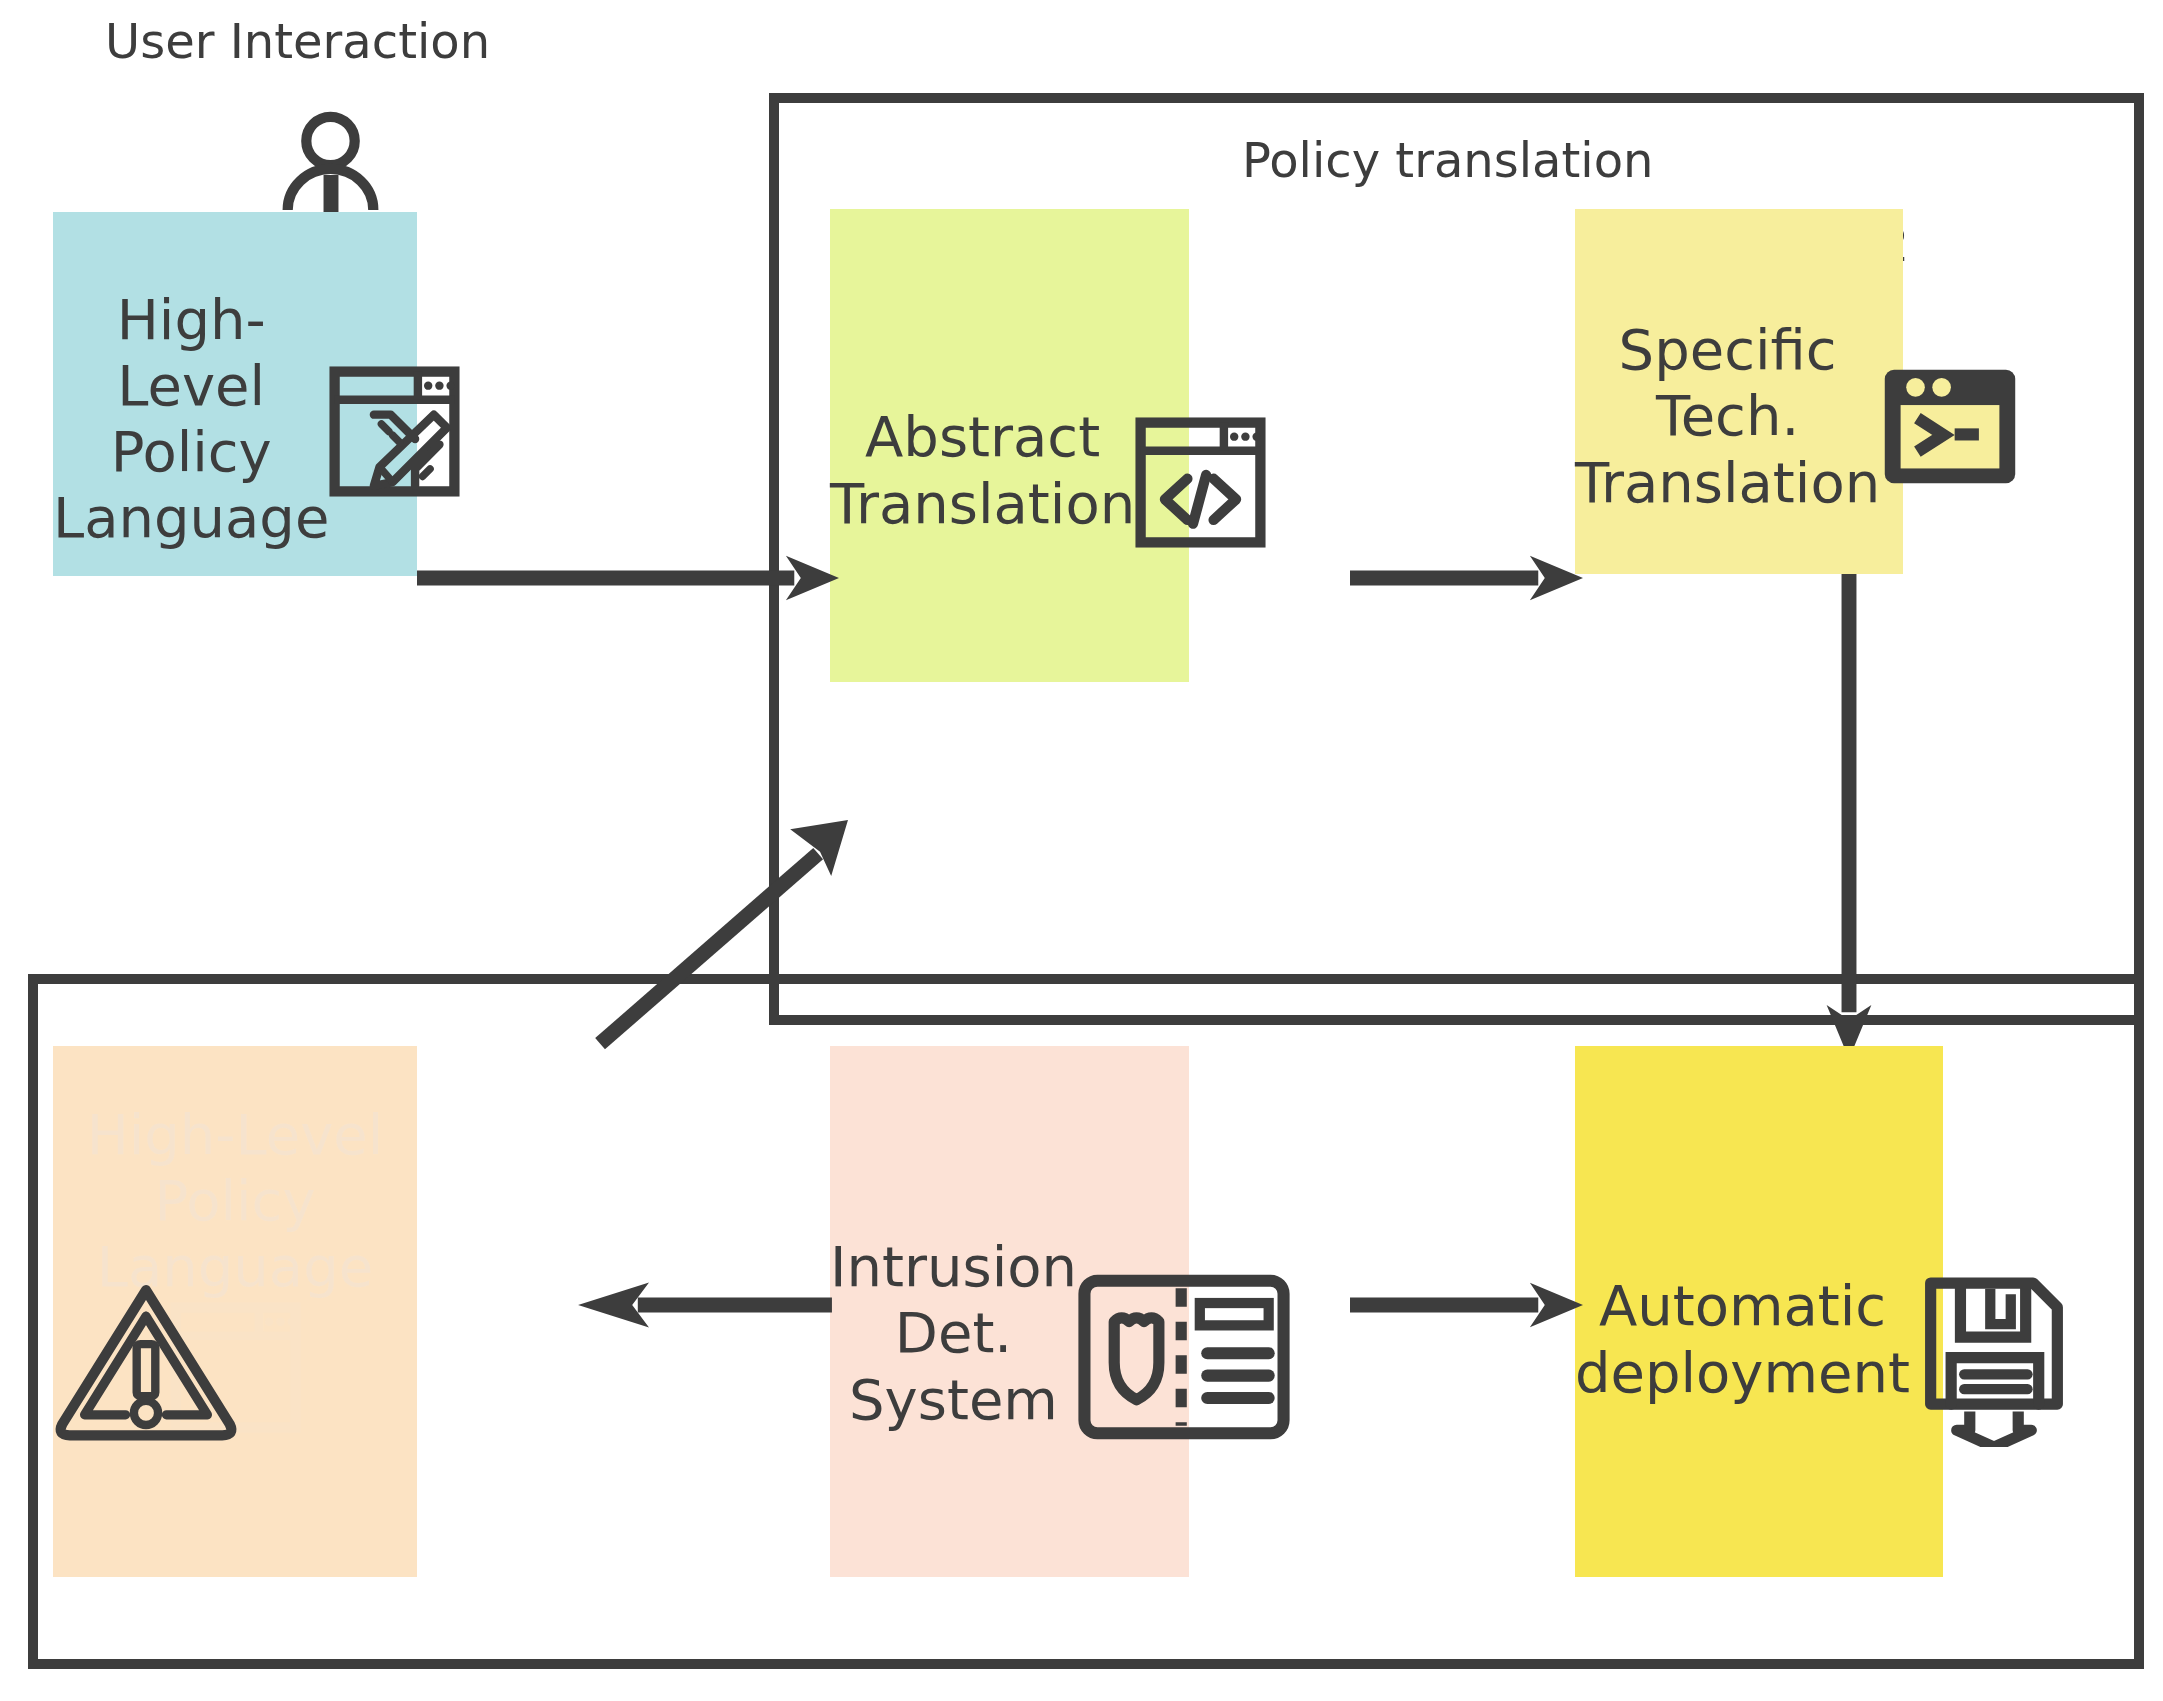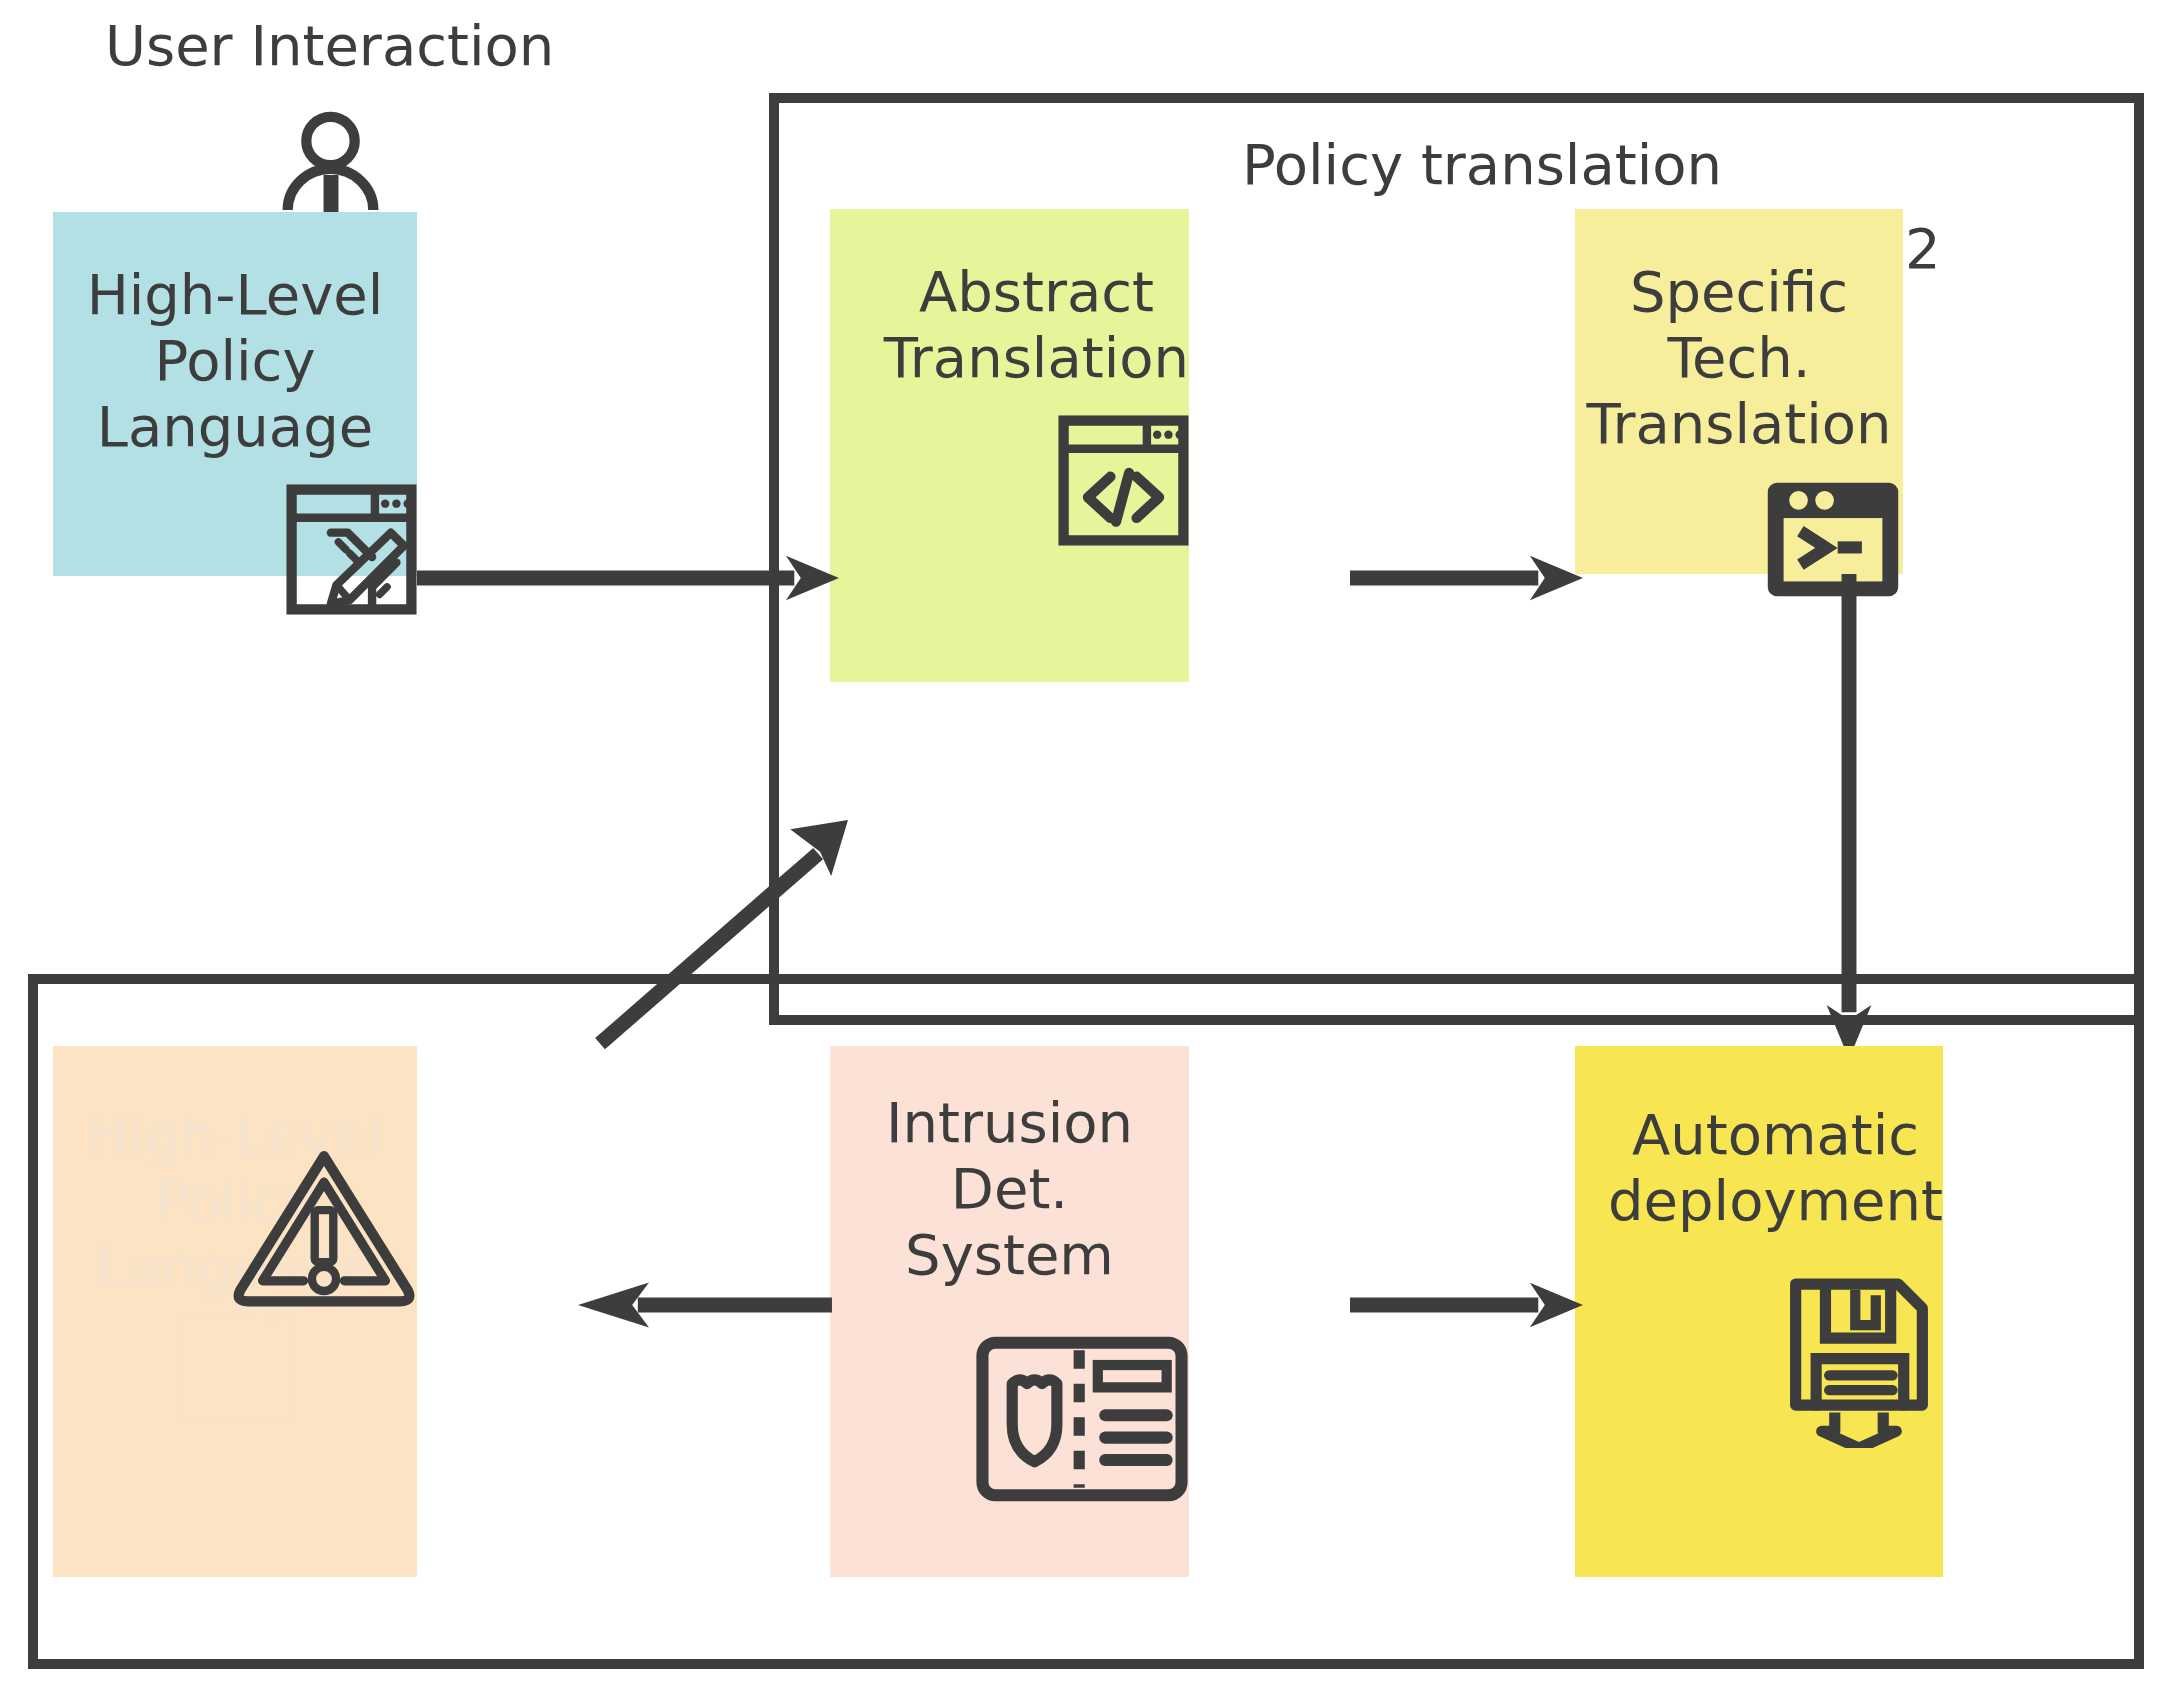--- a/index.html
+++ b/index.html
@@ -1,26 +1,26 @@
 <!DOCTYPE html>
 <html style="font-size:15px"><head>
 <meta charset="utf-8">
 <style>
   html,body{margin:0;padding:0;background:#ffffff;}
   body{width:2164px;height:1701px;font-family:"DejaVu Sans","Liberation Sans",sans-serif;color:#3d3d3d;overflow:hidden;}
   #stage{position:relative;width:2164px;height:1701px;background:#fff;}
 
   .abs{position:absolute;}
-  .box{position:absolute;display:flex;flex-direction:column;align-items:flex-end;box-sizing:border-box;}
+  .box{position:absolute;display:flex;flex-direction:row;align-items:center;box-sizing:border-box;}
   .box .lbl{font-size:56px;line-height:1.18;text-align:center;color:#3d3d3d;white-space:pre-line;}
   .box .ico{margin-top:13px;}
 
   .outline{position:absolute;border:10.3px solid #3d3d3d;box-sizing:border-box;background:transparent;}
 
-  .ttl{position:absolute;font-size:56px;color:#3d3d3d;white-space:nowrap;}
+  .ttl{position:absolute;font-size:48px;color:#3d3d3d;white-space:nowrap;}
 
   .ghost{position:absolute;font-size:56px;line-height:1.18;text-align:center;white-space:pre-line;
          color:#f6e4cf;opacity:.85;pointer-events:none;}
   .ghostico{position:absolute;opacity:.30;pointer-events:none;}
 
   svg{display:block;}
 </style>
 </head>
 <body>
 

